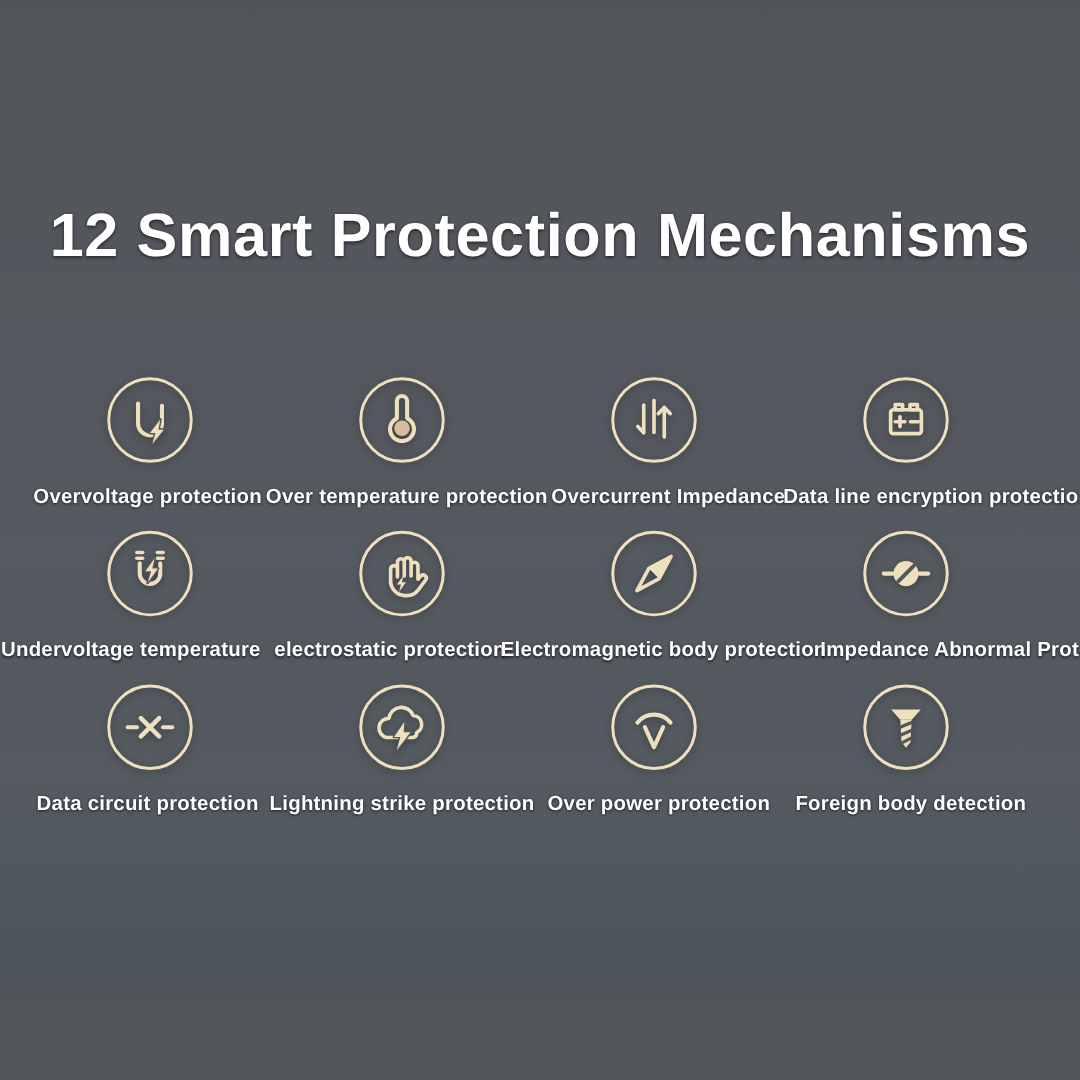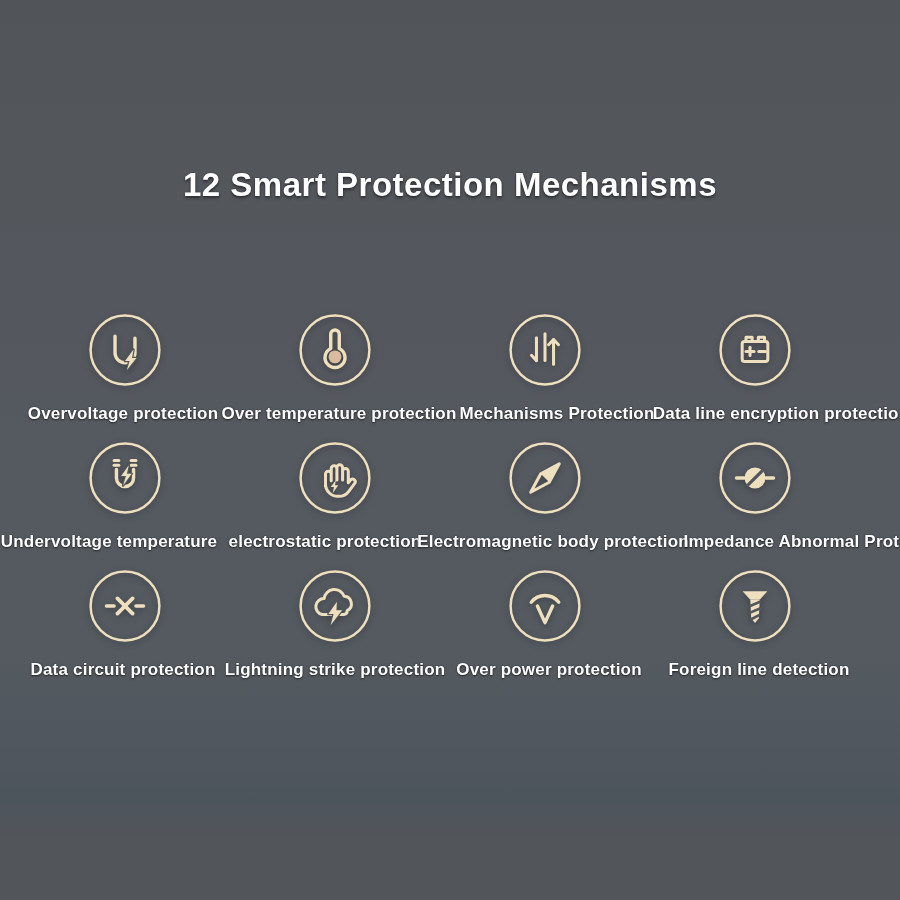--- a/index.html
+++ b/index.html
@@ -5,21 +5,21 @@
   html,body{margin:0;padding:0;background:#2a2c2f;}
   .stage{
     position:relative;width:900px;height:900px;margin:0 auto;overflow:hidden;
     font-family:"Liberation Sans","DejaVu Sans",sans-serif;
     background:
       radial-gradient(145% 125% at 50% 45%, rgba(0,0,0,0) 62%, rgba(0,0,0,0.13) 100%),
       linear-gradient(180deg,#515459 0%,#53565b 16%,#555960 50%,#545a60 72%,#4d555c 89%,#52555a 93.5%,#52555a 100%);
   }
   .title{
     position:absolute;top:166px;left:0;width:100%;text-align:center;
-    color:#fff;font-size:33px;font-weight:700;letter-spacing:.5px;
+    color:#fff;font-size:51px;font-weight:700;letter-spacing:.5px;
     text-shadow:0 2px 3px rgba(0,0,0,.45), 0 0 2px rgba(0,0,0,.3);
   }
   .grid{
     position:absolute;top:312px;left:28px;
     display:grid;grid-template-columns:repeat(4,194px);row-gap:36px;justify-items:center;gap:16px;
   }
   .item{display:flex;flex-direction:column;align-items:center;width:194px;}
   .item svg{
     width:76px;height:76px;display:block;color:var(--gold);
     filter:drop-shadow(0 2px 3px rgba(0,0,0,.28));
@@ -79,21 +79,21 @@
 
     <div class="item">
       <svg viewBox="0 0 80 80">
         <circle class="ring" cx="40" cy="40" r="36.2"></circle>
         <path class="st" d="M31,27 V51"></path>
         <path class="st" d="M25.8,45.6 31,51.2"></path>
         <path class="st" d="M40,23 V51"></path>
         <path class="st" d="M49,29 V55"></path>
         <path class="st" d="M43.8,34.4 49,29 54.2,34.4"></path>
       </svg>
-      <div class="label">Mechanisms Protection</div>
+      <div class="label">Overcurrent Impedance</div>
     </div>
 
     <div class="item">
       <svg viewBox="0 0 80 80">
         <circle class="ring" cx="40" cy="40" r="36.2"></circle>
         <rect class="st" x="26.5" y="31" width="27" height="21" rx="2.5"></rect>
         <rect class="st" x="30.5" y="26.5" width="6.5" height="4.5"></rect>
         <rect class="st" x="43.5" y="26.5" width="6.5" height="4.5"></rect>
         <path class="st" d="M30.5,41.5 h8.5"></path>
         <path class="st" d="M34.75,37.2 v8.6"></path>
@@ -175,17 +175,17 @@
 
     <div class="item">
       <svg viewBox="0 0 80 80">
         <circle class="ring" cx="40" cy="40" r="36.2"></circle>
         <polygon class="fl" points="27,24.5 53,24.5 45.5,33 34.5,33"></polygon>
         <polygon class="fl" points="35,33 45,33 44,53 40,58 36,53"></polygon>
         <path class="bgline" d="M34.8,40 45.4,35.6"></path>
         <path class="bgline" d="M34.9,47 45.2,42.6"></path>
         <path class="bgline" d="M36,54 44.4,49.6"></path>
       </svg>
-      <div class="label">Foreign line detection</div>
+      <div class="label">Foreign body detection</div>
     </div>
 
   </div>
 </div>
 
 </body></html>

